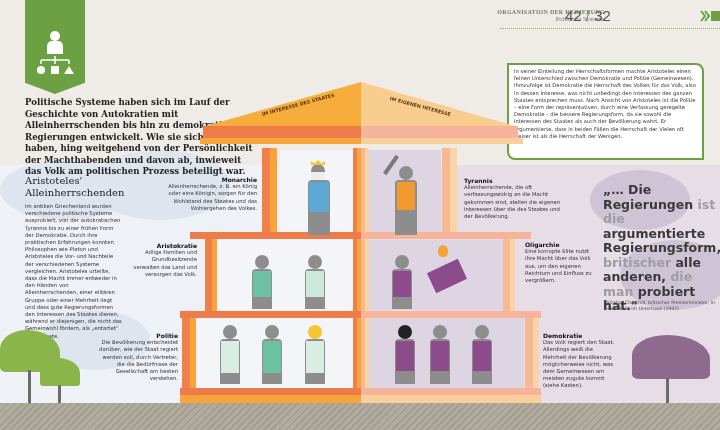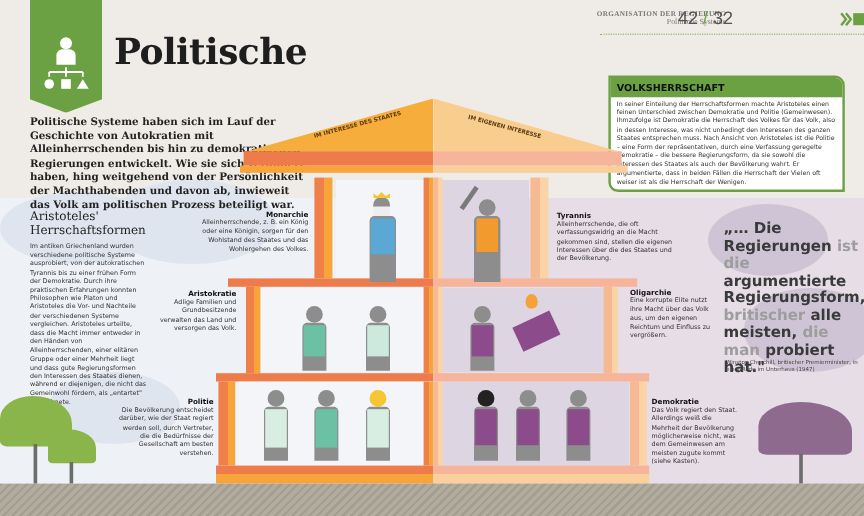--- a/index.html
+++ b/index.html
@@ -85,42 +85,40 @@
   <svg width="60" height="94" viewBox="0 0 60 94">
     <circle cx="30" cy="36" r="5" fill="#fff"></circle>
     <path d="M22 54 v-8 a5 5 0 0 1 5 -5 h6 a5 5 0 0 1 5 5 v8 z" fill="#fff"></path>
     <path d="M30 56 v4 M16 60 h28 M16 60 v4 M30 60 v4 M44 60 v4" stroke="#fff" stroke-width="1.5" fill="none"></path>
     <circle cx="16" cy="70" r="4" fill="#fff"></circle>
     <rect x="26" y="66" width="8" height="8" fill="#fff"></rect>
     <polygon points="44,66 49,74 39,74" fill="#fff"></polygon>
   </svg>
 </div>
 <div class="abs title">
-  <div>Politische</div>
 </div>
 
 <div class="abs running">
   <div class="sec">ORGANISATION DER REGIERUNG</div>
   <div class="sub">Politische Systeme</div>
 </div>
 <div class="abs pagenum">
   <span>42</span>
   <span class="sl">/</span>
   <span>32</span>
 </div>
 <svg class="abs arrows" viewBox="0 0 20 12">
   <path d="M1 1 l4 5 l-4 5 M5 1 l4 5 l-4 5" stroke="#6ba043" stroke-width="2" fill="none"></path>
   <rect x="11" y="1" width="9" height="10" fill="#6ba043"></rect>
 </svg>
 <div class="abs dotline"></div>
 
 <div class="abs lead">Politische Systeme haben sich im Lauf der Geschichte von Autokratien mit Alleinherrschenden bis hin zu demokratischen Regierungen entwickelt. Wie sie sich verändert haben, hing weitgehend von der Persönlichkeit der Machthabenden und davon ab, inwieweit das Volk am politischen Prozess beteiligt war.</div>
 
 <div class="abs vbox">
-  <div class="hd">VOLKSHERRSCHAFT</div>
   <div class="bd">In seiner Einteilung der Herrschaftsformen machte Aristoteles einen feinen Unterschied zwischen Demokratie und Politie (Gemeinwesen). Ihmzufolge ist Demokratie die Herrschaft des Volkes für das Volk, also in dessen Interesse, was nicht unbedingt den Interessen des ganzen Staates entsprechen muss. Nach Ansicht von Aristoteles ist die Politie – eine Form der repräsentativen, durch eine Verfassung geregelte Demokratie – die bessere Regierungsform, da sie sowohl die Interessen des Staates als auch der Bevölkerung wahrt. Er argumentierte, dass in beiden Fällen die Herrschaft der Vielen oft weiser ist als die Herrschaft der Wenigen.</div>
 </div>
 
 <div class="abs roof-l"></div>
 <div class="abs roof-r"></div>
 <div class="abs roof-txt" style="left:262px;top:112px;transform:rotate(-15deg);transform-origin:left;">IM INTERESSE DES STAATES</div>
 <div class="abs roof-txt" style="left:390px;top:96px;transform:rotate(15deg);transform-origin:left;">IM EIGENEN INTERESSE</div>
 
 <div class="abs beam-l" style="left:203px;top:126px;width:158px;height:12px;"></div>
 <div class="abs beam-r" style="left:361px;top:126px;width:157px;height:12px;"></div>
@@ -223,21 +221,21 @@
   <div class="robe" style="left:1px;top:16px;width:18px;height:30px;background:#8c4c8c;"></div>
 </div>
 <div class="person" style="left:472px;top:325px;">
   <div class="hd" style="left:3px;top:0;"></div>
   <div class="bd" style="left:0;top:14px;width:20px;height:45px;"></div>
   <div class="robe" style="left:1px;top:16px;width:18px;height:30px;background:#8c4c8c;"></div>
 </div>
 
 <div class="abs aris-h">
   <div>Aristoteles'</div>
-  <div>Herrschaftsformen</div>
+  <div>Alleinherrschenden</div>
 </div>
 <div class="abs aris-b">Im antiken Griechenland wurden verschiedene politische Systeme ausprobiert, von der autokratischen Tyrannis bis zu einer frühen Form der Demokratie. Durch ihre praktischen Erfahrungen konnten Philosophen wie Platon und Aristoteles die Vor- und Nachteile der verschiedenen Systeme vergleichen. Aristoteles urteilte, dass die Macht immer entweder in den Händen von Alleinherrschenden, einer elitären Gruppe oder einer Mehrheit liegt und dass gute Regierungsformen den Interessen des Staates dienen, während er diejenigen, die nicht das Gemeinwohl fördern, als „entartet" bezeichnete.</div>
 
 <div class="abs caption cap-r" style="left:165px;top:176px;width:92px;">
   <b>Monarchie</b><span>Alleinherrschende, z. B. ein König oder eine Königin, sorgen für den Wohlstand des Staates und das Wohlergehen des Volkes.</span>
 </div>
 <div class="abs caption cap-r" style="left:130px;top:242px;width:67px;">
   <b>Aristokratie</b><span>Adlige Familien und Grundbesitzende verwalten das Land und versorgen das Volk.</span>
 </div>
 <div class="abs caption cap-r" style="left:98px;top:332px;width:80px;">
@@ -247,21 +245,21 @@
   <b>Tyrannis</b><span>Alleinherrschende, die oft verfassungswidrig an die Macht gekommen sind, stellen die eigenen Interessen über die des Staates und der Bevölkerung.</span>
 </div>
 <div class="abs caption" style="left:525px;top:241px;width:68px;">
   <b>Oligarchie</b><span>Eine korrupte Elite nutzt ihre Macht über das Volk aus, um den eigenen Reichtum und Einfluss zu vergrößern.</span>
 </div>
 <div class="abs caption" style="left:543px;top:332px;width:72px;">
   <b>Demokratie</b><span>Das Volk regiert den Staat. Allerdings weiß die Mehrheit der Bevölkerung möglicherweise nicht, was dem Gemeinwesen am meisten zugute kommt (siehe Kasten).</span>
 </div>
 
 <div class="abs quote">
-  <span>„… </span><span>Die Regierungen </span><span class="lt">ist die</span><span> argumentierte Regierungsform, </span><span class="lt">britischer</span><span> alle meisten, </span><span class="lt">die man</span><span> probiert hat."</span>
+  <span>„… </span><span>Die Regierungen </span><span class="lt">ist die</span><span> argumentierte Regierungsform, </span><span class="lt">britischer</span><span> alle anderen, </span><span class="lt">die man</span><span> probiert hat."</span>
 </div>
 <div class="abs quote-src">Winston Churchill, britischer Premierminister, in einer Rede im Unterhaus (1947)</div>
 
 <div class="abs tree-g" style="left:0;top:330px;width:60px;height:42px;"></div>
 <div class="abs trunk" style="left:28px;top:370px;width:3px;height:33px;"></div>
 <div class="abs tree-g" style="left:40px;top:358px;width:40px;height:28px;"></div>
 <div class="abs trunk" style="left:58px;top:385px;width:3px;height:18px;"></div>
 <div class="abs tree-p" style="left:632px;top:335px;width:78px;height:44px;"></div>
 <div class="abs trunk" style="left:666px;top:378px;width:3px;height:25px;"></div>
 

